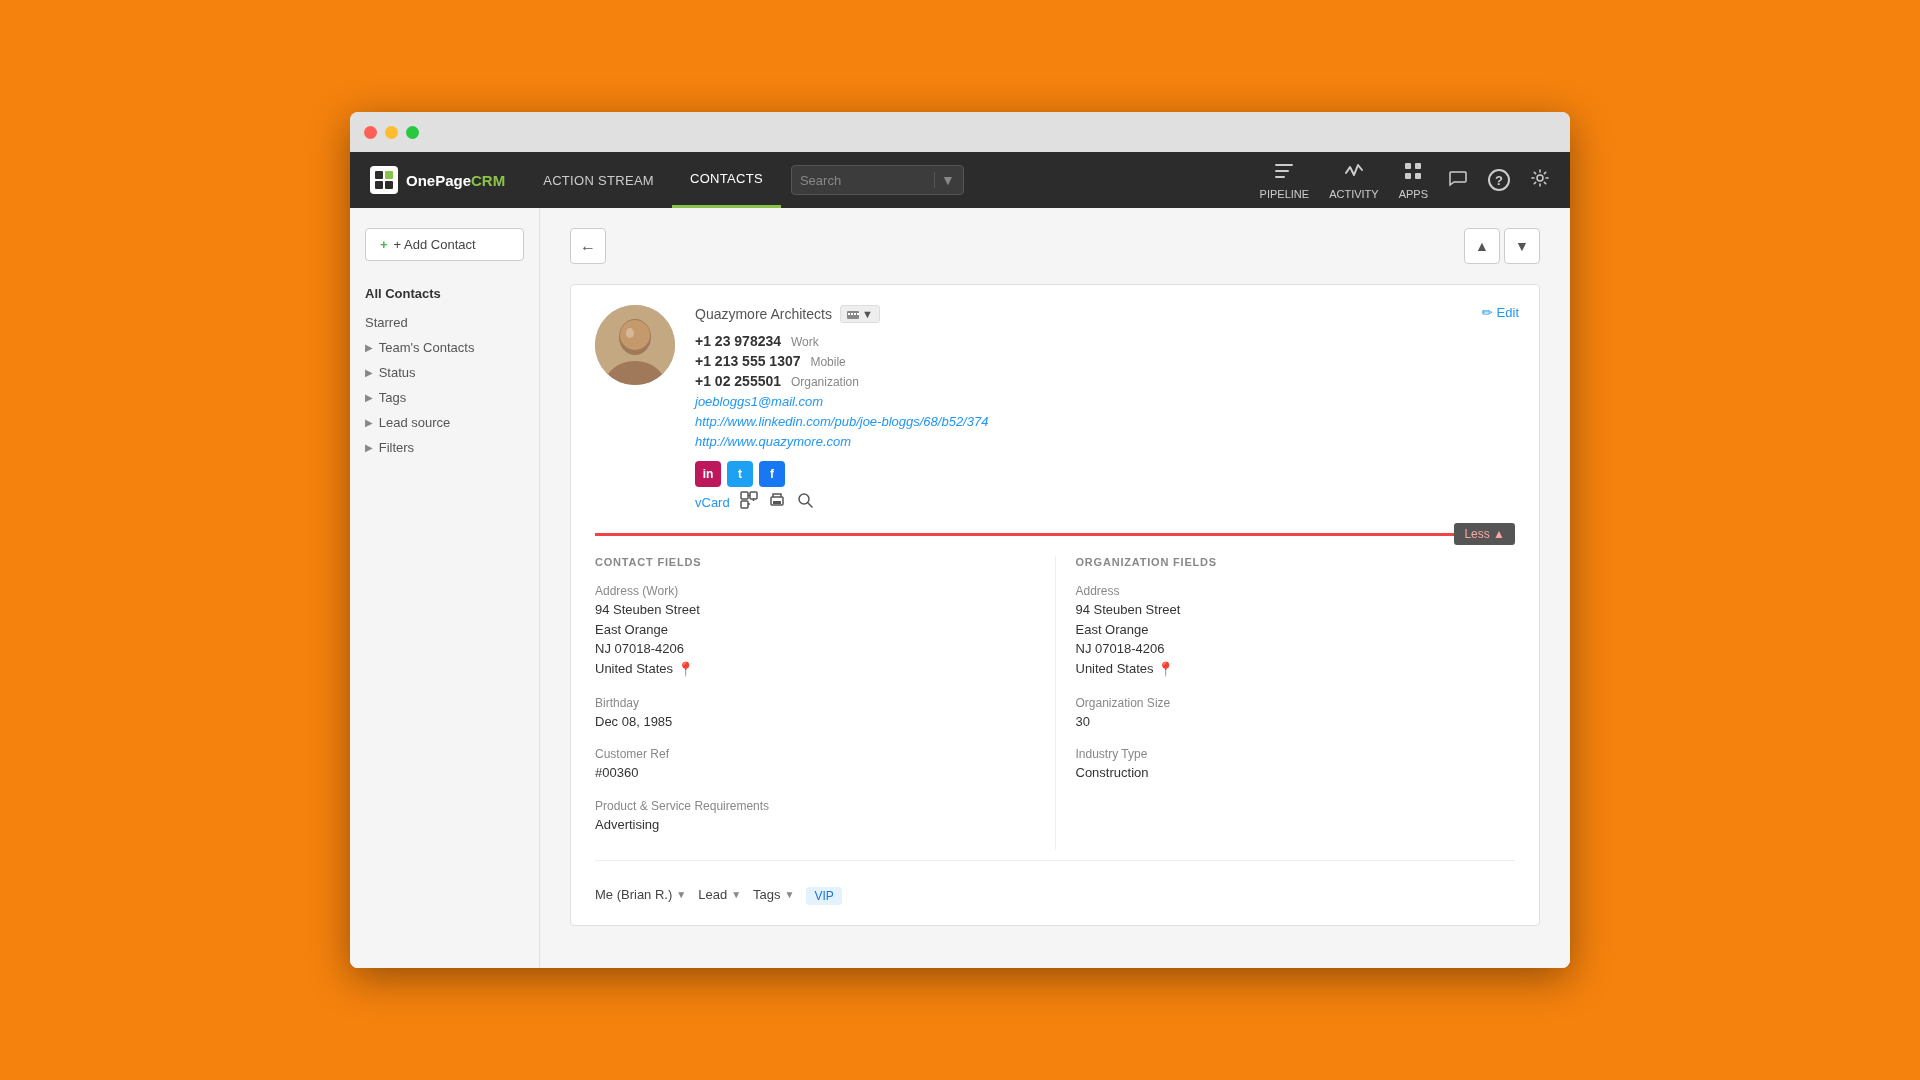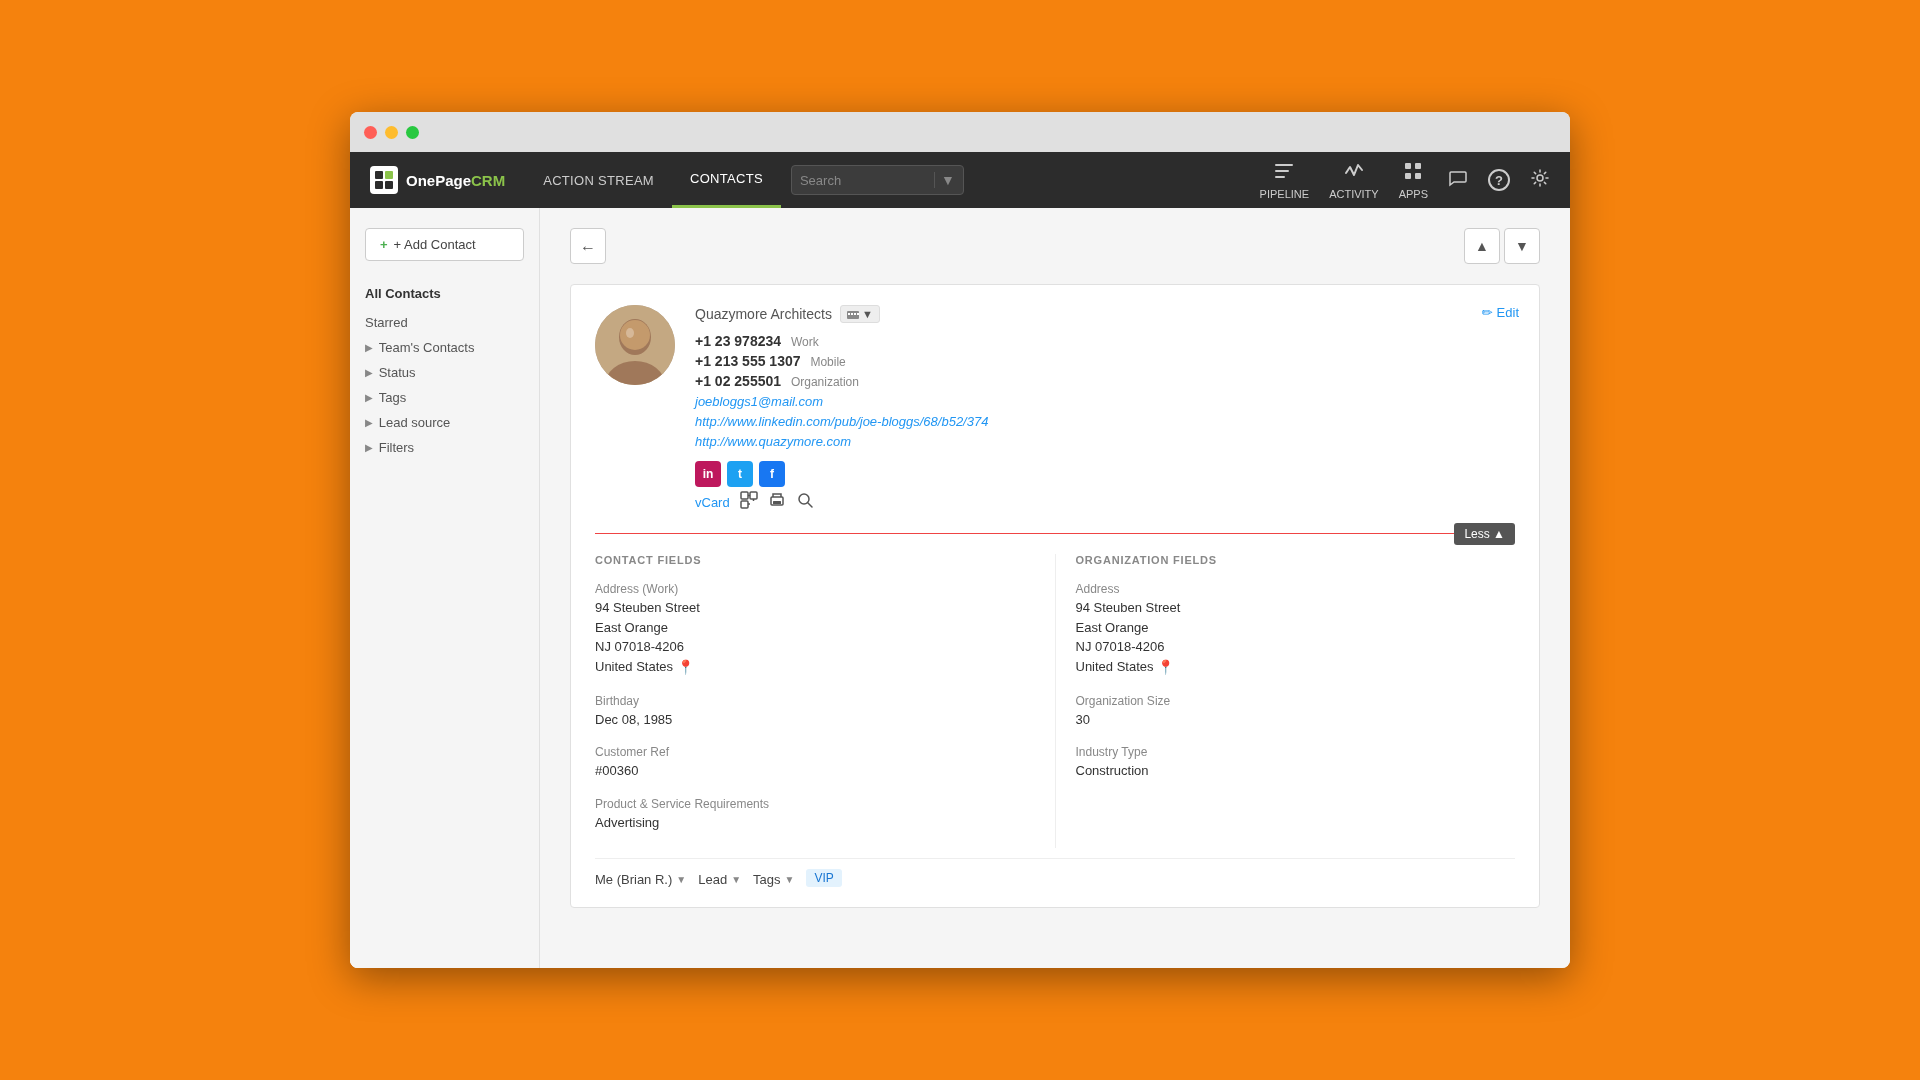--- a/index.html
+++ b/index.html
@@ -344,37 +344,37 @@
       cursor: pointer;
       display: flex;
       align-items: center;
       gap: 4px;
     }
     .less-btn {
       position: absolute;
       top: 480px;
       right: 20px;
       background: #555;
-      color: #ffffff;
+      color: #fca5a5;
       border: none;
       border-radius: 3px;
       padding: 4px 10px;
       font-size: 12px;
       cursor: pointer;
       display: flex;
       align-items: center;
       gap: 4px;
     }
 
     
     .fields-section {
       display: flex;
       gap: 0;
       margin-top: 20px;
-      border-top: 1px solid #ef4444;
+      border-top: 3px solid #ef4444;
       padding-top: 20px;
     }
     .fields-col {
       flex: 1;
       padding-right: 20px;
     }
     .fields-col + .fields-col {
       padding-right: 0;
       padding-left: 20px;
       border-left: 1px solid #eee;
@@ -396,23 +396,23 @@
     .field-value {
       font-size: 13px;
       color: #333;
       line-height: 1.5;
     }
     .map-pin { color: #E53935; font-size: 14px; }
 
     
     .bottom-bar {
       display: flex;
-      align-items: flex-end;
+      align-items: flex-start;
       gap: 12px;
-      padding: 10px 0 0;
+      padding: 26px 0 0;
       border-top: 1px solid #eee;
       margin-top: 10px;
     }
     .bottom-tag {
       font-size: 13px;
       color: #444;
       display: flex;
       align-items: center;
       gap: 4px;
       cursor: pointer;

